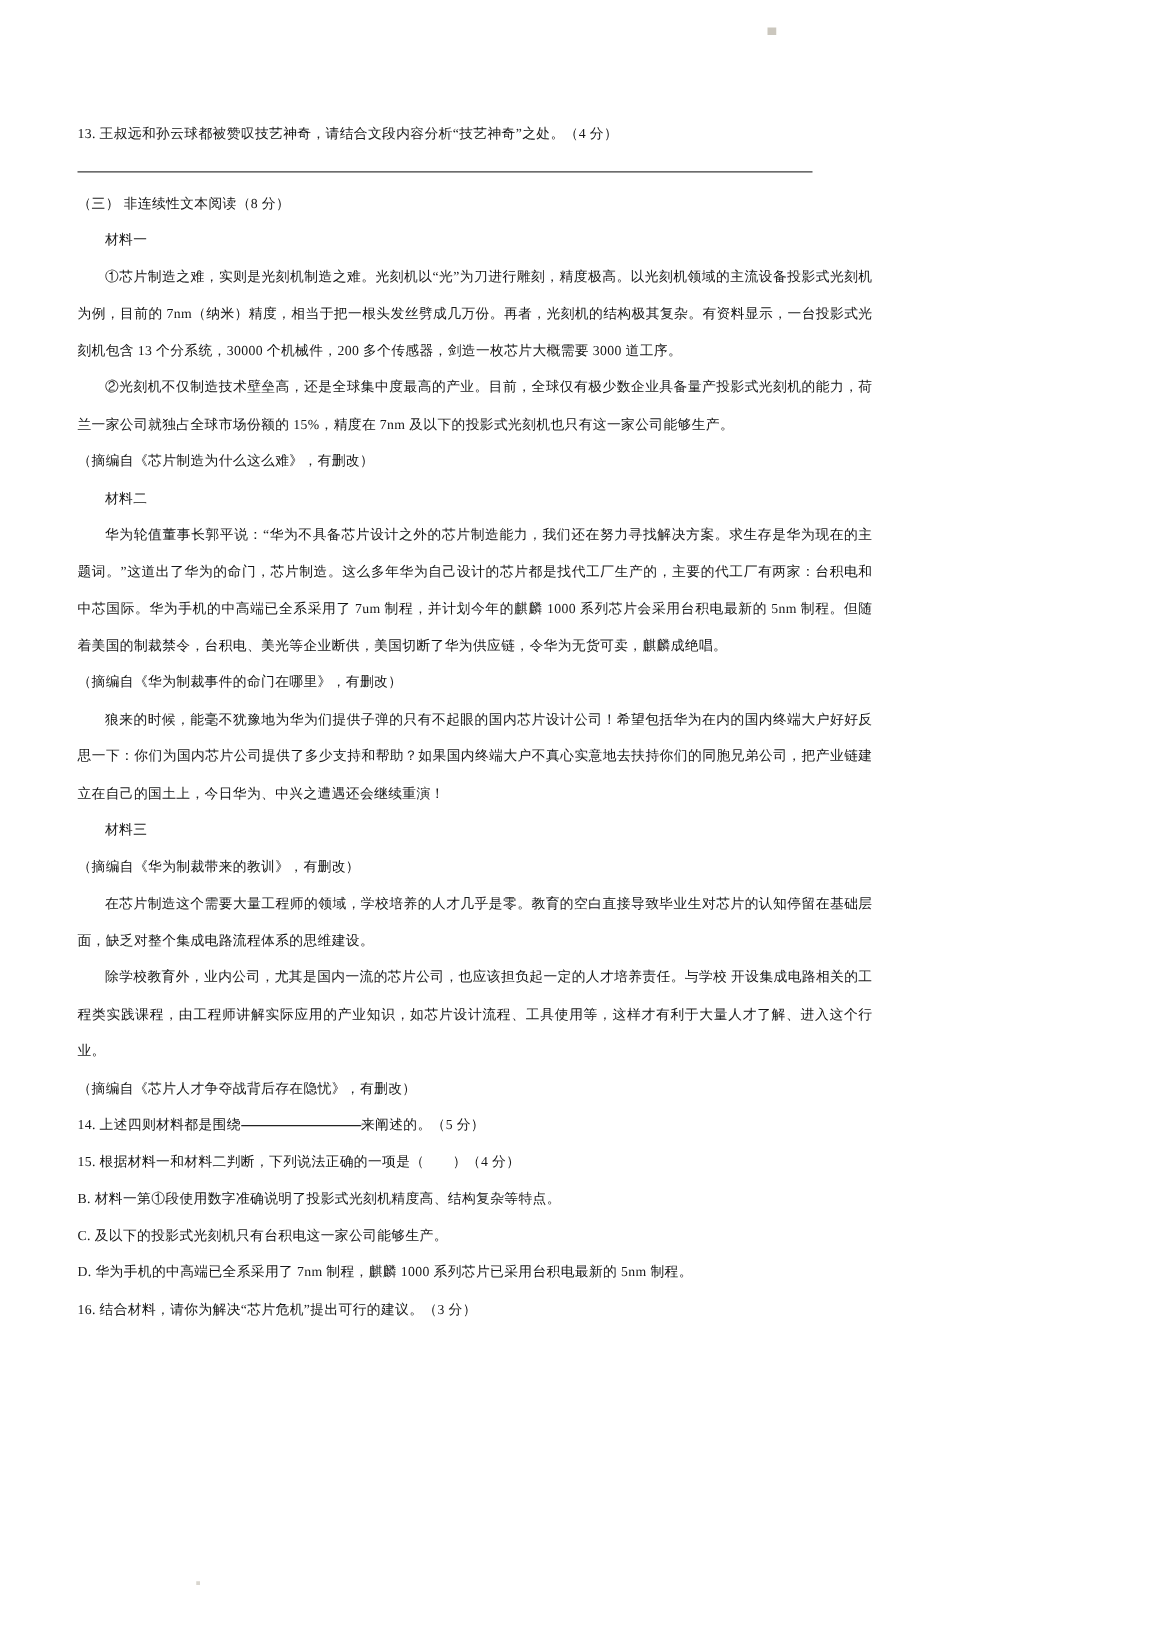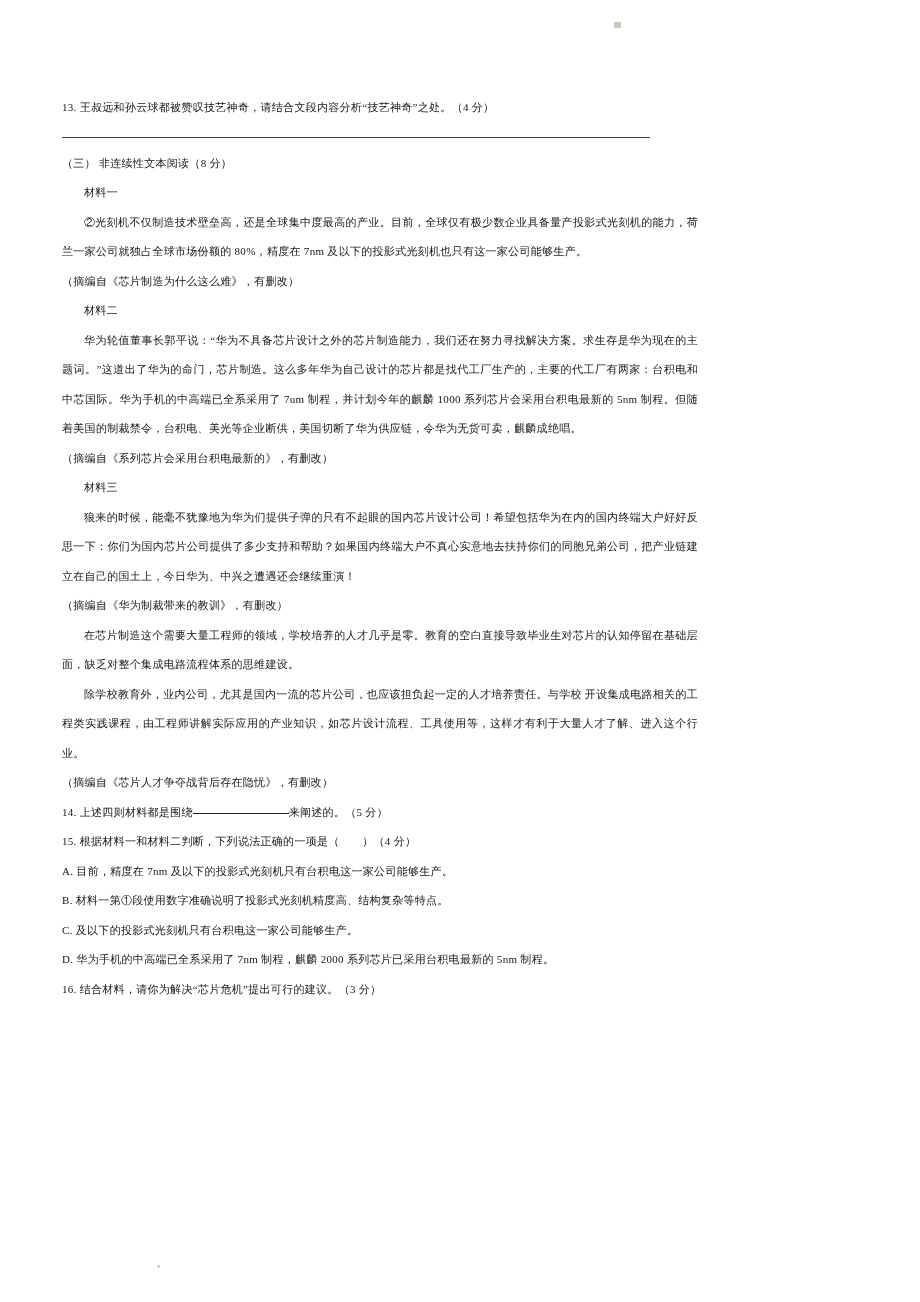--- a/index.html
+++ b/index.html
@@ -41,41 +41,41 @@
 
 <div class="page">
 
   <p>13. 王叔远和孙云球都被赞叹技艺神奇，请结合文段内容分析“技艺神奇”之处。（4 分）</p>
 
   <div class="answer-line"></div>
 
   <p>（三）  非连续性文本阅读（8 分）</p>
 
   <p class="indent">材料一</p>
-  <p class="indent">②光刻机不仅制造技术壁垒高，还是全球集中度最高的产业。目前，全球仅有极少数企业具备量产投影式光刻机的能力，荷兰一家公司就独占全球市场份额的 80%，精度在 7nm 及以下的投影式光刻机也只有这一家公司能够生产。</p>
+  <p class="indent">①芯片制造之难，实则是光刻机制造之难。光刻机以“光”为刀进行雕刻，精度极高。以光刻机领域的主流设备投影式光刻机为例，目前的 7nm（纳米）精度，相当于把一根头发丝劈成几万份。再者，光刻机的结构极其复杂。有资料显示，一台投影式光刻机包含 13 个分系统，30000 个机械件，200 多个传感器，剑造一枚芯片大概需要 3000 道工序。</p>
+  <p class="indent">②光刻机不仅制造技术壁垒高，还是全球集中度最高的产业。目前，全球仅有极少数企业具备量产投影式光刻机的能力，荷兰一家公司就独占全球市场份额的 15%，精度在 7nm 及以下的投影式光刻机也只有这一家公司能够生产。</p>
   <p class="source">（摘编自《芯片制造为什么这么难》，有删改）</p>
 
   <p class="indent">材料二</p>
   <p class="indent">华为轮值董事长郭平说：“华为不具备芯片设计之外的芯片制造能力，我们还在努力寻找解决方案。求生存是华为现在的主题词。”这道出了华为的命门，芯片制造。这么多年华为自己设计的芯片都是找代工厂生产的，主要的代工厂有两家：台积电和中芯国际。华为手机的中高端已全系采用了 7um 制程，并计划今年的麒麟 1000 系列芯片会采用台积电最新的 5nm  制程。但随着美国的制裁禁令，台积电、美光等企业断供，美国切断了华为供应链，令华为无货可卖，麒麟成绝唱。</p>
-  <p class="source">（摘编自《系列芯片会采用台积电最新的》，有删改）</p>
+  <p class="source">（摘编自《华为制裁事件的命门在哪里》，有删改）</p>
 
+  <p class="indent">狼来的时候，能毫不犹豫地为华为们提供子弹的只有不起眼的国内芯片设计公司！希望包括华为在内的国内终端大户好好反思一下：你们为国内芯片公司提供了多少支持和帮助？如果国内终端大户不真心实意地去扶持你们的同胞兄弟公司，把产业链建立在自己的国土上，今日华为、中兴之遭遇还会继续重演！</p>
   <p class="indent">材料三</p>
-  <p class="indent">狼来的时候，能毫不犹豫地为华为们提供子弹的只有不起眼的国内芯片设计公司！希望包括华为在内的国内终端大户好好反思一下：你们为国内芯片公司提供了多少支持和帮助？如果国内终端大户不真心实意地去扶持你们的同胞兄弟公司，把产业链建立在自己的国土上，今日华为、中兴之遭遇还会继续重演！</p>
   <p class="source">（摘编自《华为制裁带来的教训》，有删改）</p>
 
   <p class="indent">在芯片制造这个需要大量工程师的领域，学校培养的人才几乎是零。教育的空白直接导致毕业生对芯片的认知停留在基础层面，缺乏对整个集成电路流程体系的思维建设。</p>
   <p class="indent">除学校教育外，业内公司，尤其是国内一流的芯片公司，也应该担负起一定的人才培养责任。与学校 开设集成电路相关的工程类实践课程，由工程师讲解实际应用的产业知识，如芯片设计流程、工具使用等，这样才有利于大量人才了解、进入这个行业。</p>
   <p class="source">（摘编自《芯片人才争夺战背后存在隐忧》，有删改）</p>
 
   <p><span>14. 上述四则材料都是围绕</span><span class="blank"></span><span>来阐述的。（5 分）</span></p>
 
   <p>15. 根据材料一和材料二判断，下列说法正确的一项是（　　）（4 分）</p>
 
-  <p>A. 目前，精度在 7nm 及以下的投影式光刻机只有台积电这一家公司能够生产。</p>
   <p>B. 材料一第①段使用数字准确说明了投影式光刻机精度高、结构复杂等特点。</p>
   <p>C. 及以下的投影式光刻机只有台积电这一家公司能够生产。</p>
-  <p>D. 华为手机的中高端已全系采用了 7nm 制程，麒麟 2000 系列芯片已采用台积电最新的 5nm 制程。</p>
+  <p>D. 华为手机的中高端已全系采用了 7nm 制程，麒麟 1000 系列芯片已采用台积电最新的 5nm 制程。</p>
 
   <p>16. 结合材料，请你为解决“芯片危机”提出可行的建议。（3 分）</p>
 
   <span class="speck speck1"></span>
   <span class="speck speck2"></span>
 </div>
 
 </body></html>

